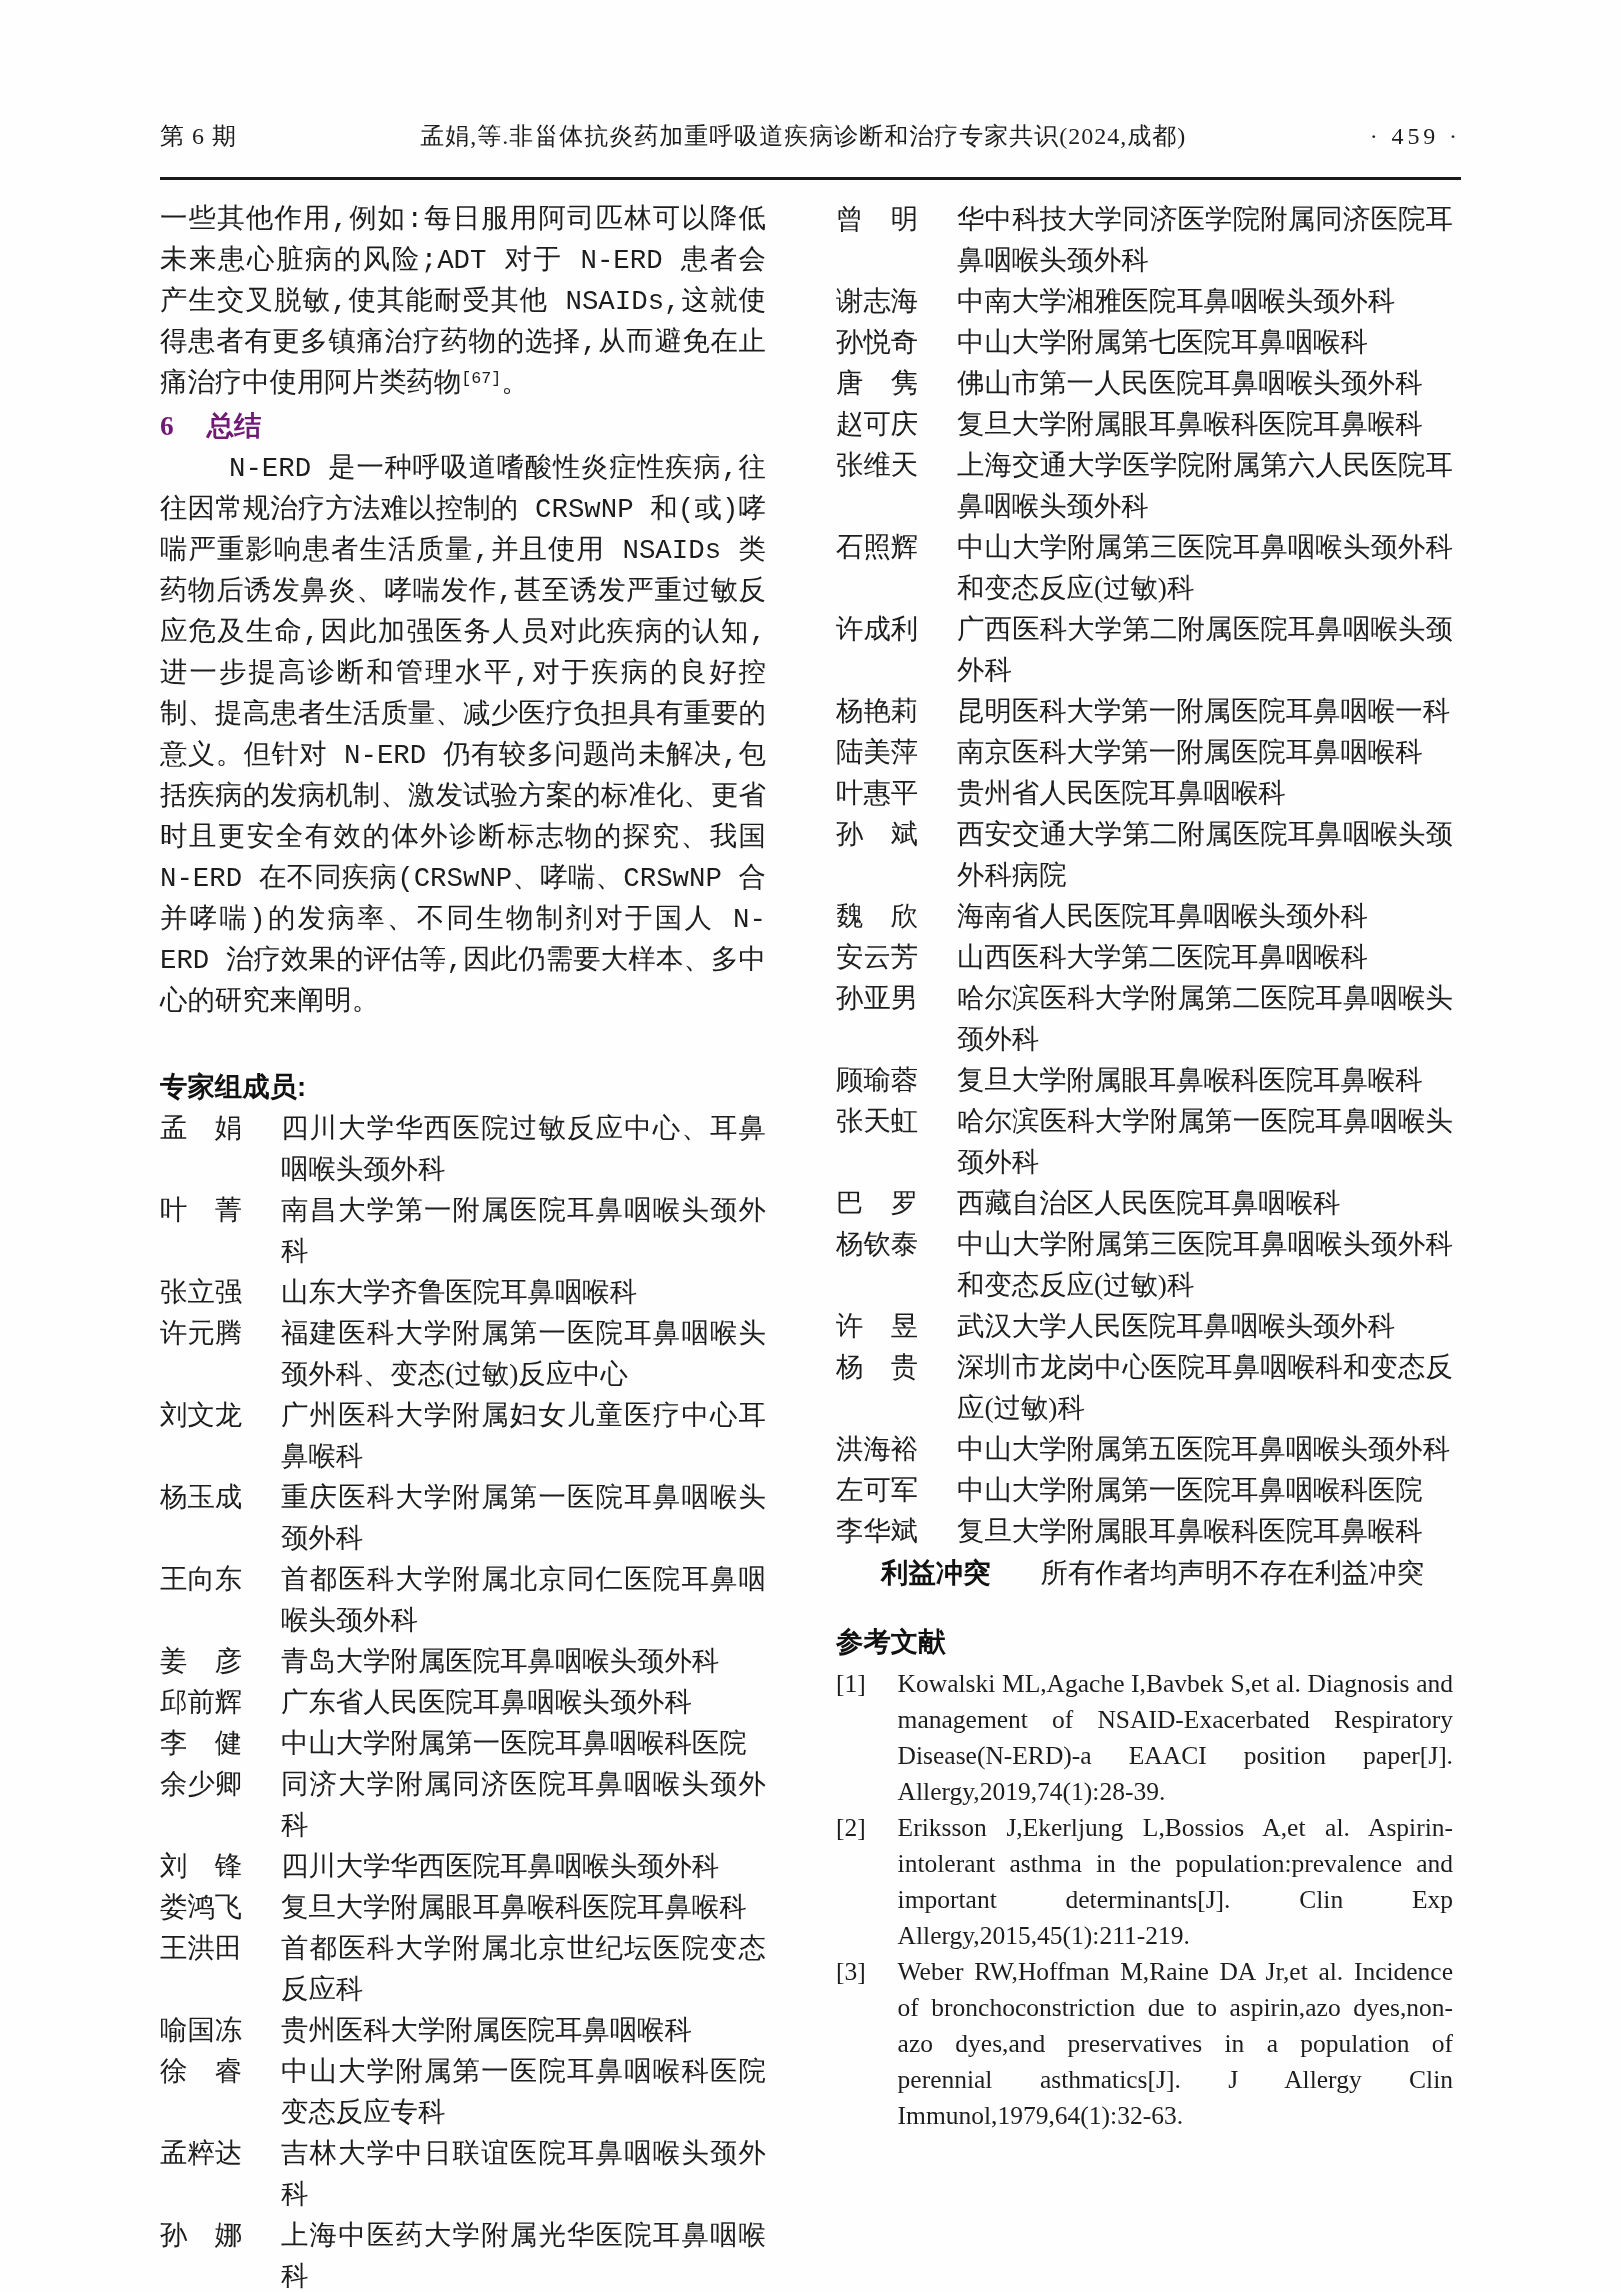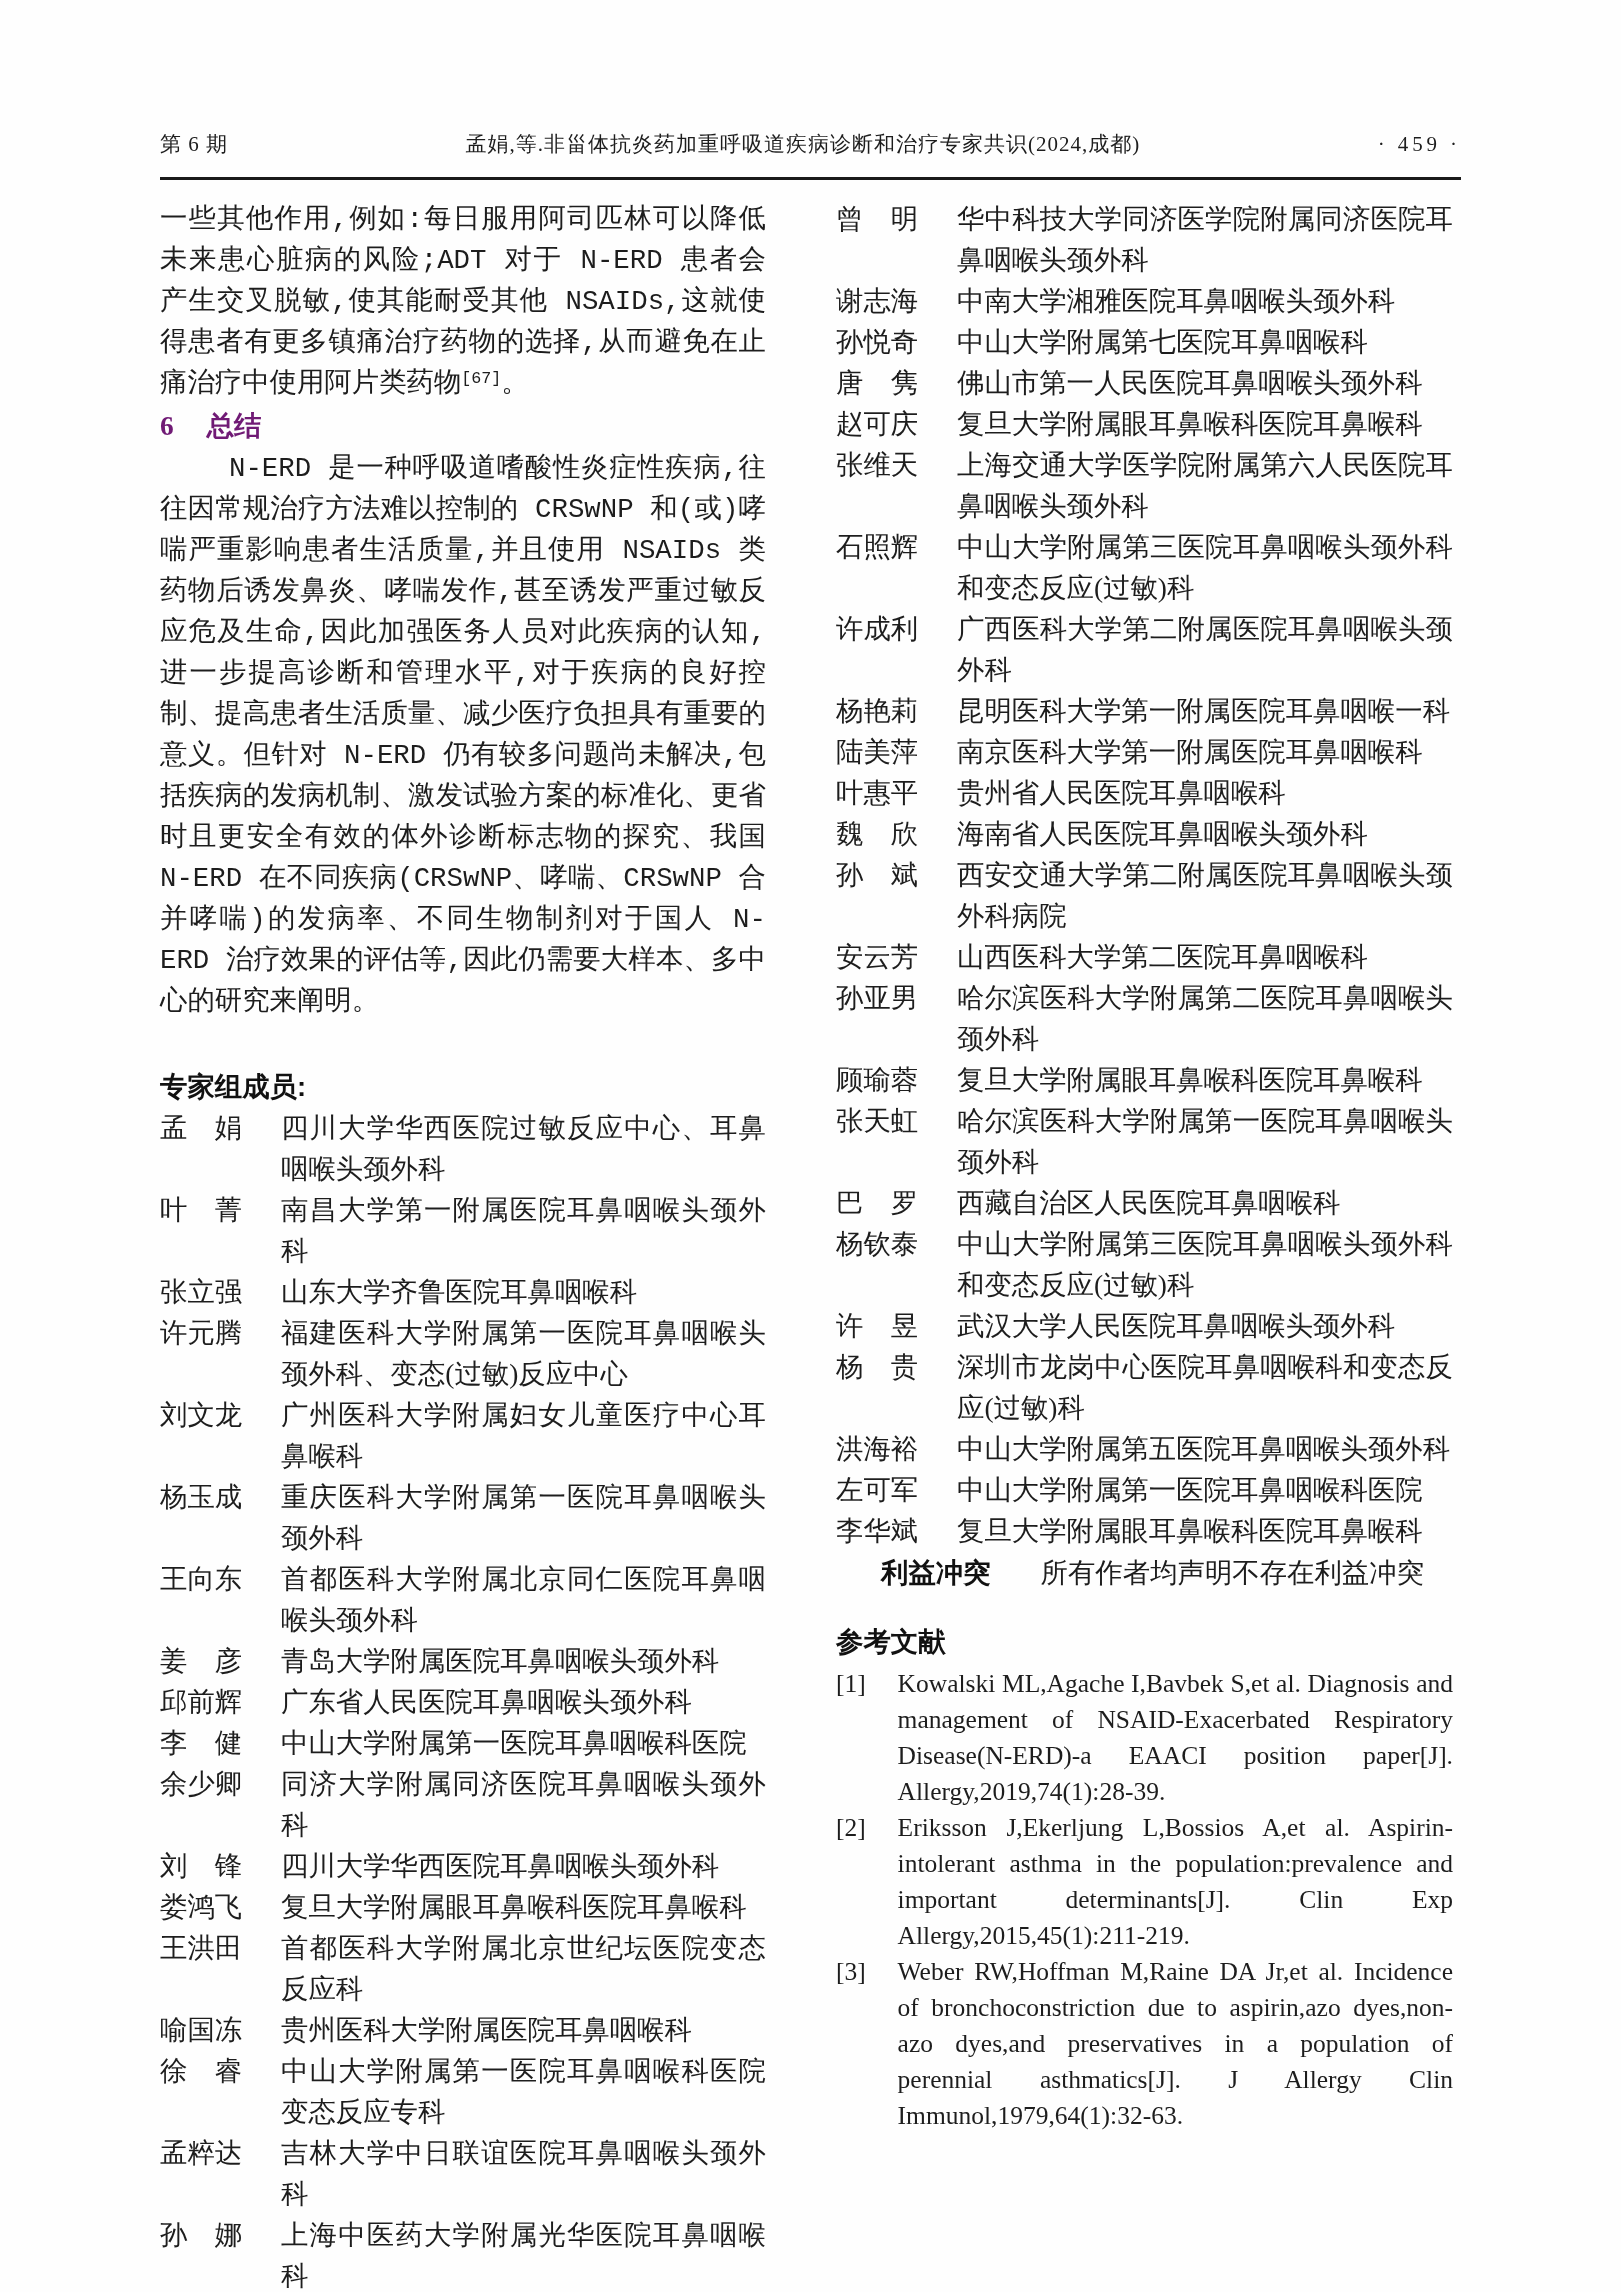--- a/index.html
+++ b/index.html
@@ -7,23 +7,23 @@
     width: 1621px; height: 2293px;
     background: #ffffff;
     overflow: hidden;
     font-family: "Liberation Serif", "DejaVu Serif", serif;
     color: #1d1d1d;
   }
   .page { position: absolute; inset: 0; width: 1621px; height: 2293px; background: #fefefe; }
 
   
   .page-header {
-    position: absolute; left: 160px; top: 125px; width: 1301px;
+    position: absolute; left: 160px; top: 117px; width: 1301px;
     display: flex; align-items: baseline;
-    font-size: 21px; line-height: 39px; letter-spacing: 1px;
+    font-size: 24px; line-height: 39px; letter-spacing: 1px;
   }
   .issue { flex: 0 0 auto; }
   .running-title { flex: 1 1 auto; text-align: center; }
   .page-num { flex: 0 0 auto; letter-spacing: 3.9px; }
   .header-rule {
     position: absolute; left: 160px; top: 177px; width: 1301px; height: 2.9px;
     background: #1a1a1a;
   }
 
   
@@ -239,27 +239,27 @@
           <span class="expert-name">陆美萍</span>
           <span class="expert-affiliation">南京医科大学第一附属医院耳鼻咽喉科</span>
         </div>
 
         <div class="expert-row">
           <span class="expert-name">叶惠平</span>
           <span class="expert-affiliation">贵州省人民医院耳鼻咽喉科</span>
         </div>
 
         <div class="expert-row">
+          <span class="expert-name">孙　斌</span>
+          <span class="expert-affiliation">西安交通大学第二附属医院耳鼻咽喉头颈外科病院</span>
+        </div>
+
+        <div class="expert-row">
           <span class="expert-name">魏　欣</span>
           <span class="expert-affiliation">海南省人民医院耳鼻咽喉头颈外科</span>
-        </div>
-
-        <div class="expert-row">
-          <span class="expert-name">孙　斌</span>
-          <span class="expert-affiliation">西安交通大学第二附属医院耳鼻咽喉头颈外科病院</span>
         </div>
 
         <div class="expert-row">
           <span class="expert-name">安云芳</span>
           <span class="expert-affiliation">山西医科大学第二医院耳鼻咽喉科</span>
         </div>
 
         <div class="expert-row">
           <span class="expert-name">孙亚男</span>
           <span class="expert-affiliation">哈尔滨医科大学附属第二医院耳鼻咽喉头颈外科</span>

